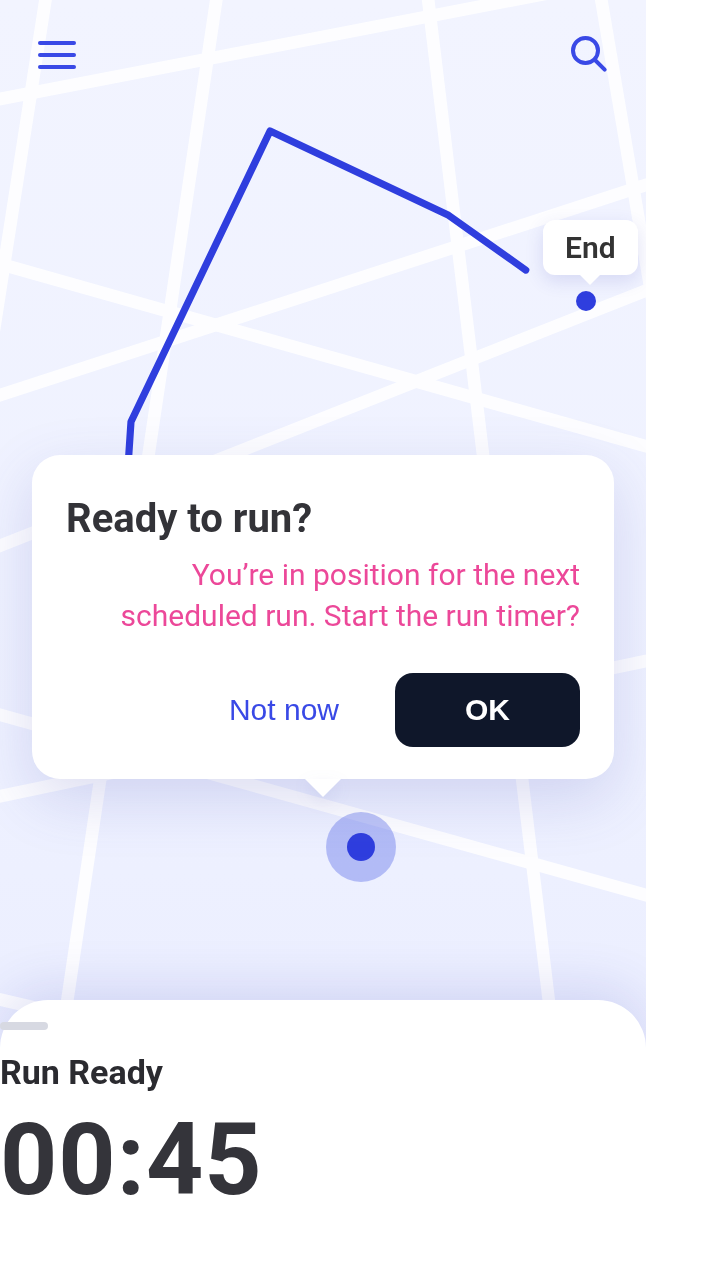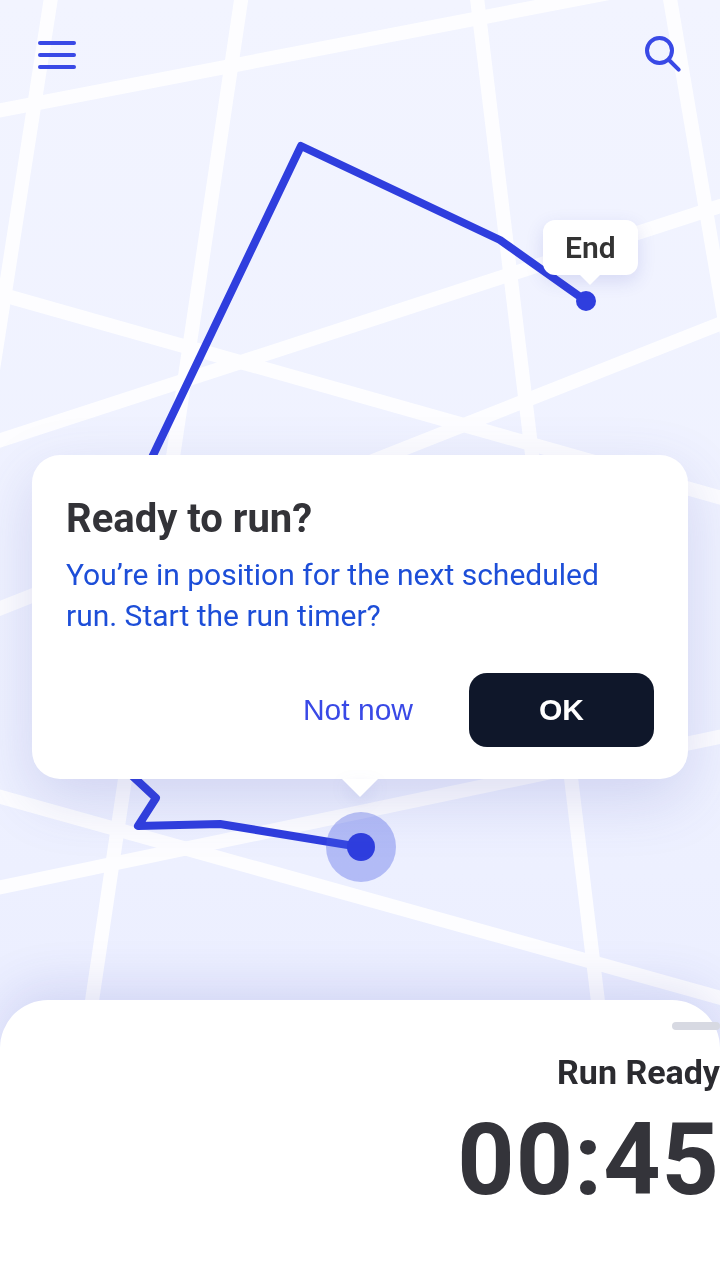--- a/index.html
+++ b/index.html
@@ -1,19 +1,19 @@
 <!DOCTYPE html>
 <html><head>
 <meta charset="utf-8">
 <style>
   * { box-sizing: border-box; margin: 0; padding: 0; }
   html, body { width: 720px; height: 1280px; overflow: hidden; font-family: -apple-system, BlinkMacSystemFont, "Segoe UI", Roboto, Helvetica, Arial, sans-serif; }
   .screen {
     position: relative;
-    width: 720px;
+    width: 646px;
     height: 1280px;
     background: linear-gradient(180deg, #f2f4ff 0%, #eef1ff 60%, #e9ecff 100%);
     overflow: hidden;
   }
   .map-bg {
     position: absolute;
     inset: 0;
   }
   .header {
     position: absolute;
@@ -105,22 +105,23 @@
   }
   .card-title {
     font-size: 40px;
     font-weight: 700;
     color: #333338;
     margin-bottom: 12px;
   }
   .card-body {
     font-size: 30px;
     line-height: 1.38;
-    color: #1d4ed8;
+    color: #ec4899;
     margin-bottom: 36px;
+    text-align: right;
   }
   .card-actions {
     display: flex;
     justify-content: flex-end;
     gap: 28px;
     align-items: center;
   }
   .btn-text {
     background: none; border: none;
     color: #3949e6;
@@ -144,21 +145,21 @@
     position: absolute;
     left: 0; right: 0; bottom: 0;
     height: 280px;
     background: #fff;
     border-top-left-radius: 48px;
     border-top-right-radius: 48px;
     box-shadow: 0 -12px 50px rgba(60,70,180,0.15);
     z-index: 60;
     display: flex;
     flex-direction: column;
-    align-items: flex-end;
+    align-items: flex-start;
     padding-top: 22px;
   }
   .grabber {
     width: 48px; height: 8px;
     background: #d7d9e2;
     border-radius: 4px;
     margin-bottom: 22px;
   }
   .sheet-title {
     font-size: 34px;

